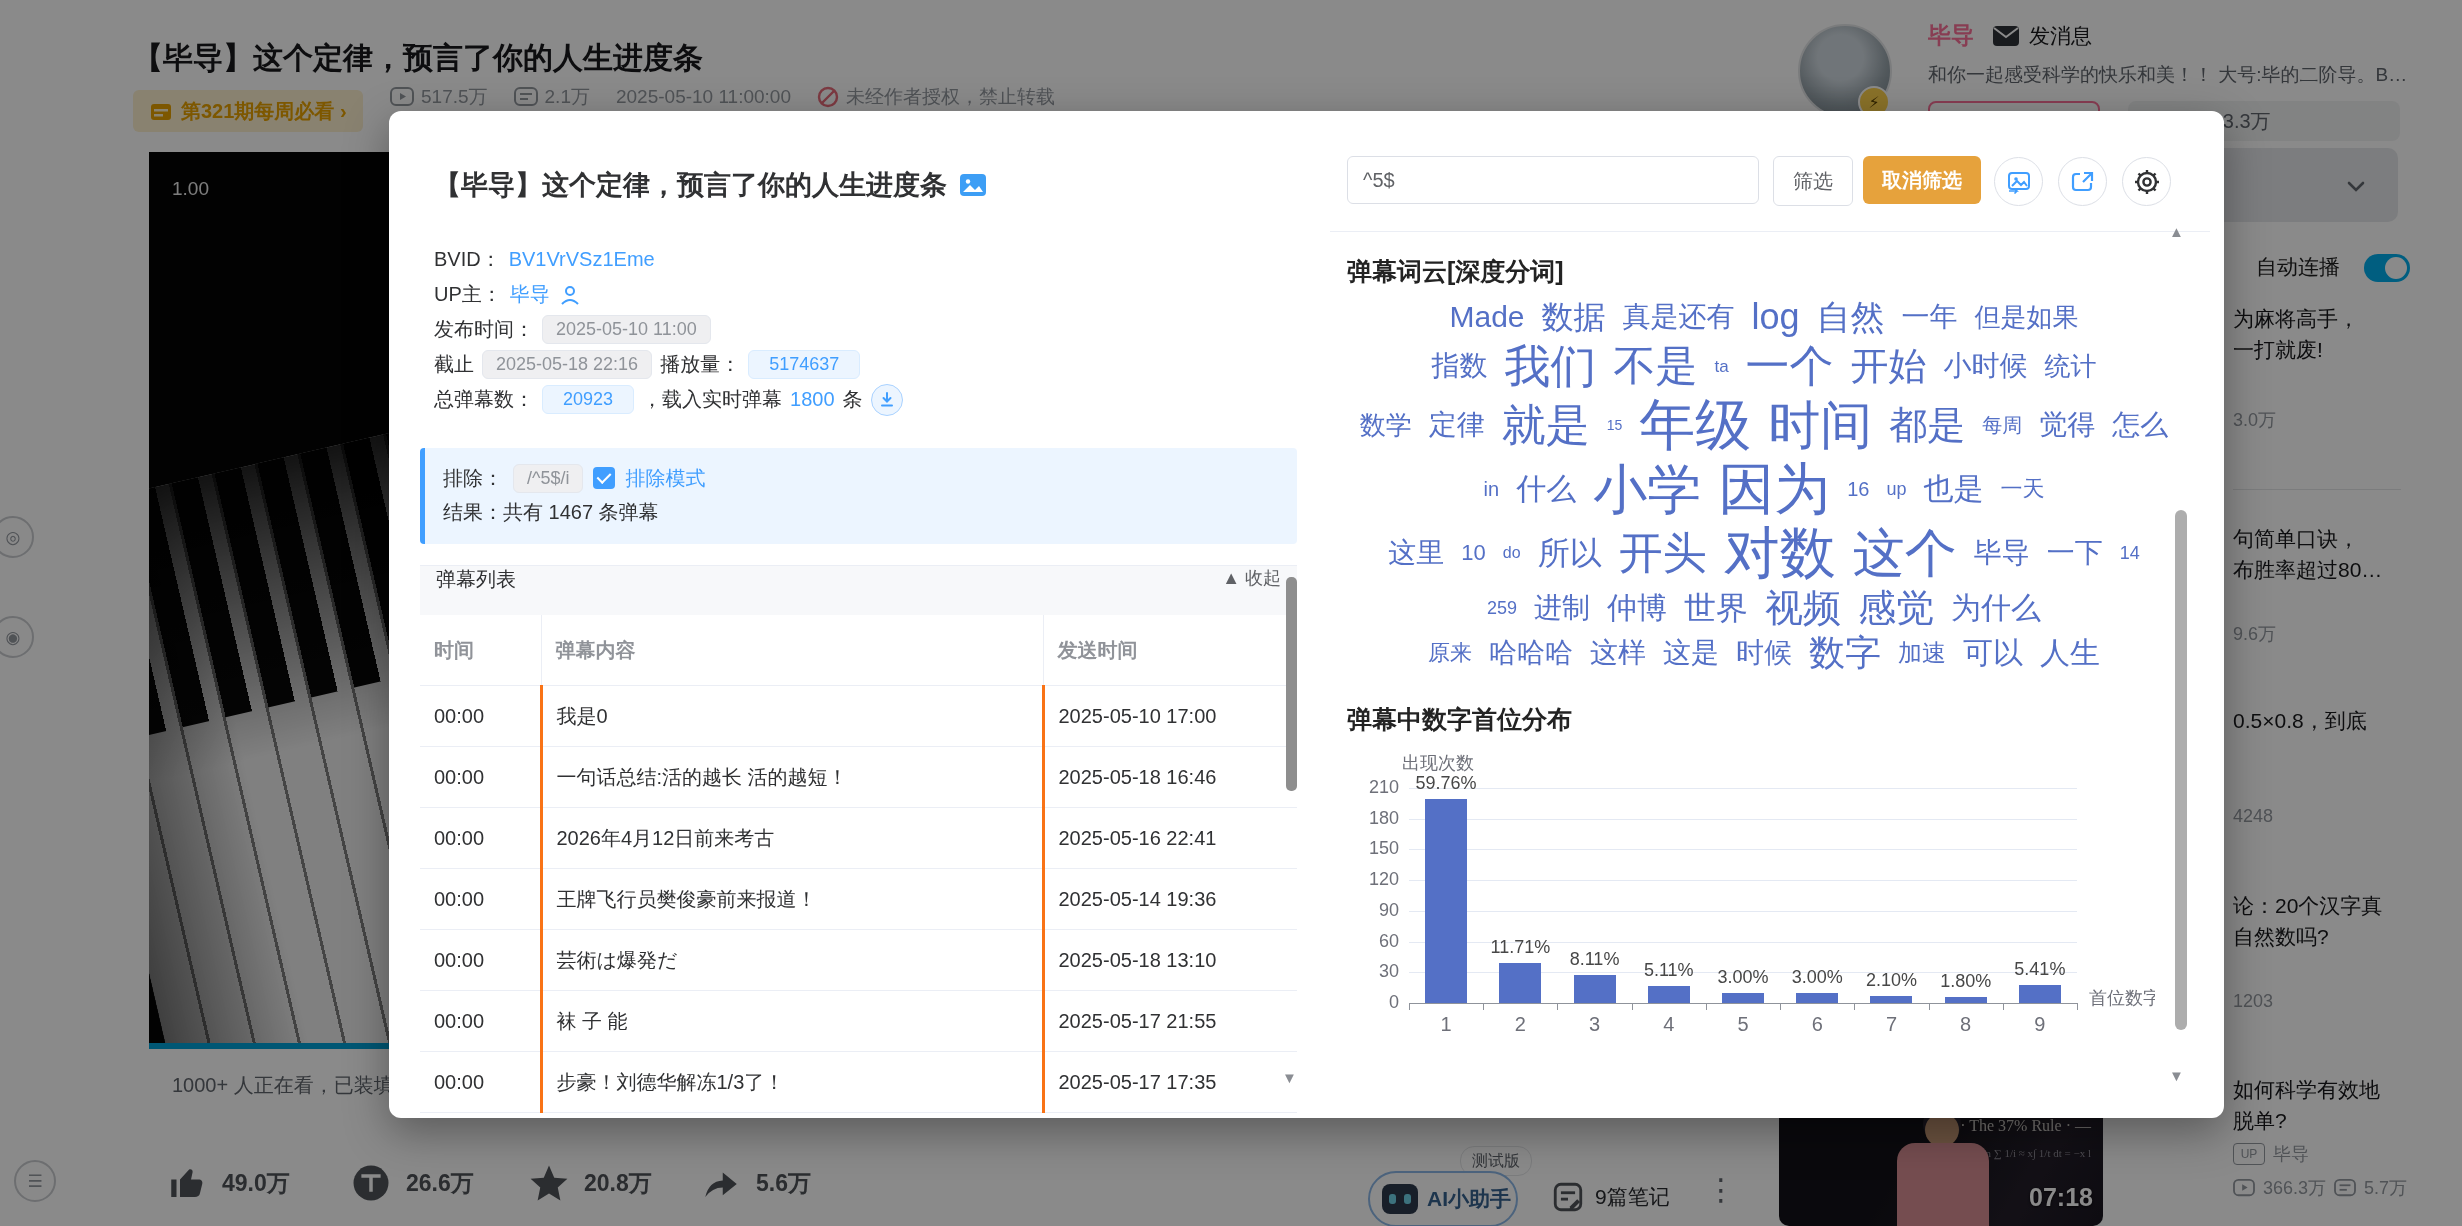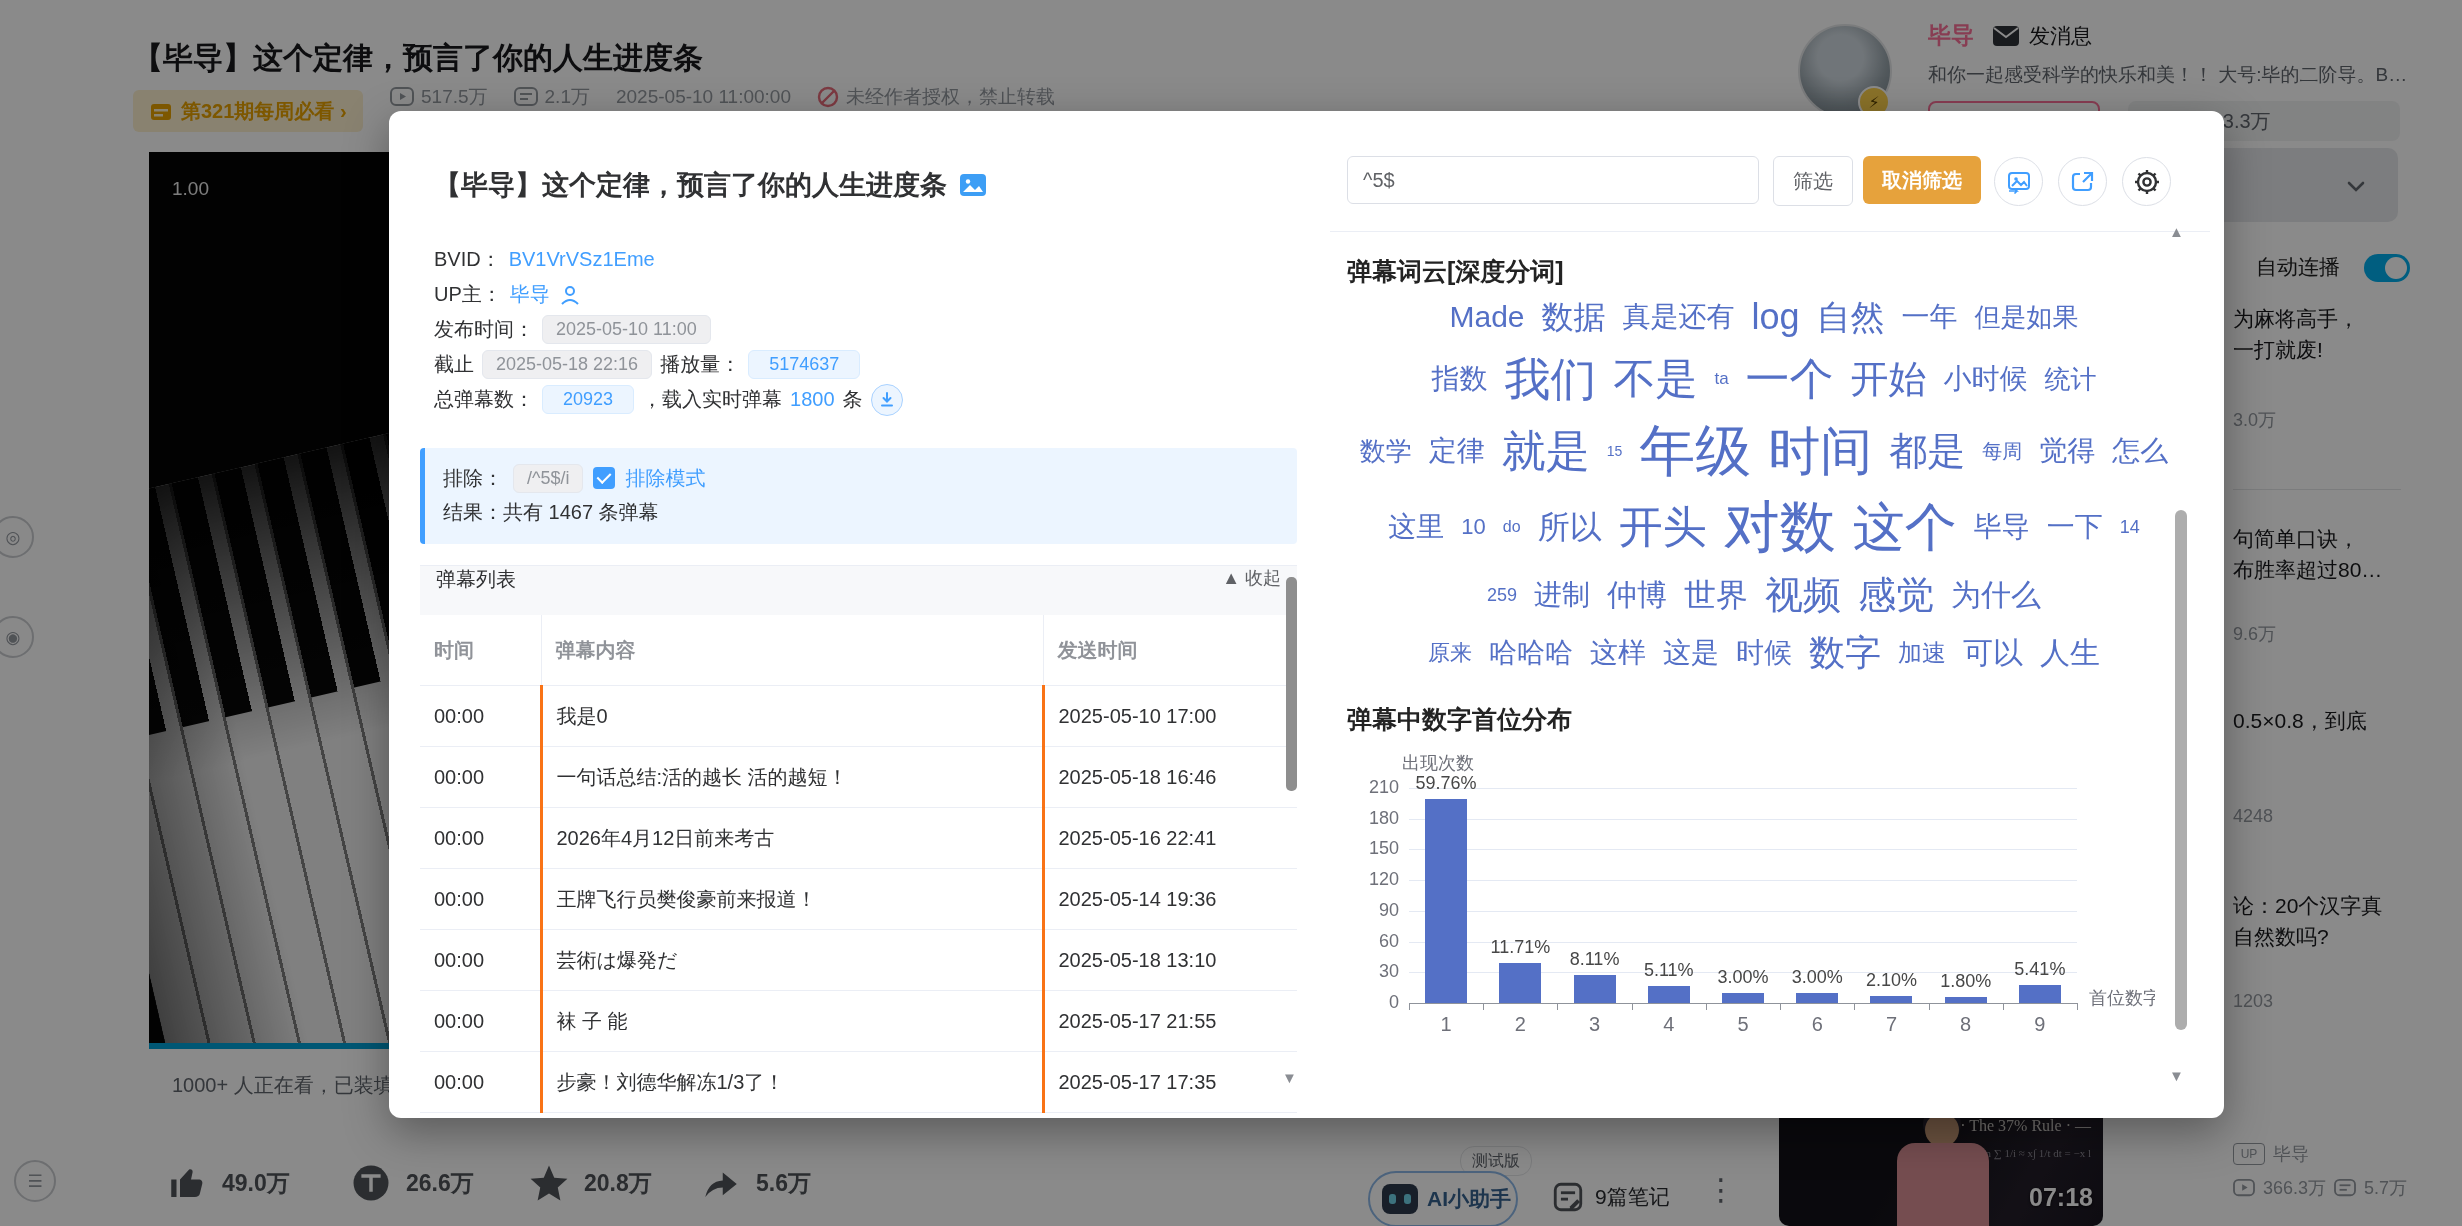--- a/index.html
+++ b/index.html
@@ -217,20 +217,24 @@
   <div class="abs side-item-title" style="top:705px">
     <div>0.5×0.8，到底</div>
       <div></div>
     </div>
   <div class="abs side-item-stat" style="top:806px">4248</div>
   <div class="abs side-item-title" style="top:890px">
     <div>论：20个汉字真</div>
       <div>自然数吗?</div>
     </div>
   <div class="abs side-item-stat" style="top:991px">1203</div>
+  <div class="abs side-item-title" style="top:1074px">
+    <div>如何科学有效地</div>
+      <div>脱单?</div>
+    </div>
   <div class="abs up-row">
     <span class="up-chip">UP</span>
     <span>毕导</span>
     </div>
   <div class="abs plays-row">
     <svg width="22" height="20" viewBox="0 0 24 22">
         <rect x="1" y="2" width="22" height="17" rx="5" fill="none" stroke="#9499A0" stroke-width="2"></rect>
         <path d="M10 7 L16 10.5 L10 14 Z" fill="#9499A0"></path>
       </svg>
     <span>366.3万</span>
@@ -492,20 +496,30 @@
           <span style="font-size: 26px;">数学</span>
           <span style="font-size: 28px;">定律</span>
           <span style="font-size: 44px;">就是</span>
           <span style="font-size: 14px; text-align: center;">15</span>
           <span style="font-size: 56px;">年级</span>
           <span style="font-size: 52px;">时间</span>
           <span style="font-size: 38px;">都是</span>
           <span style="font-size: 20px;">每周</span>
           <span style="font-size: 28px;">觉得</span>
           <span style="font-size: 28px;">怎么</span>
+        </div>
+        <div class="cloud-row">
+          <span style="font-size: 20px;">in</span>
+          <span style="font-size: 30px;">什么</span>
+          <span style="font-size: 54px;">小学</span>
+          <span style="font-size: 56px;">因为</span>
+          <span style="font-size: 20px;">16</span>
+          <span style="font-size: 18px;">up</span>
+          <span style="font-size: 30px;">也是</span>
+          <span style="font-size: 22px;">一天</span>
         </div>
         <div class="cloud-row">
           <span style="font-size: 28px;">这里</span>
           <span style="font-size: 22px;">10</span>
           <span style="font-size: 16px;">do</span>
           <span style="font-size: 32px;">所以</span>
           <span style="font-size: 44px;">开头</span>
           <span style="font-size: 56px;">对数</span>
           <span style="font-size: 52px;">这个</span>
           <span style="font-size: 28px;">毕导</span>

